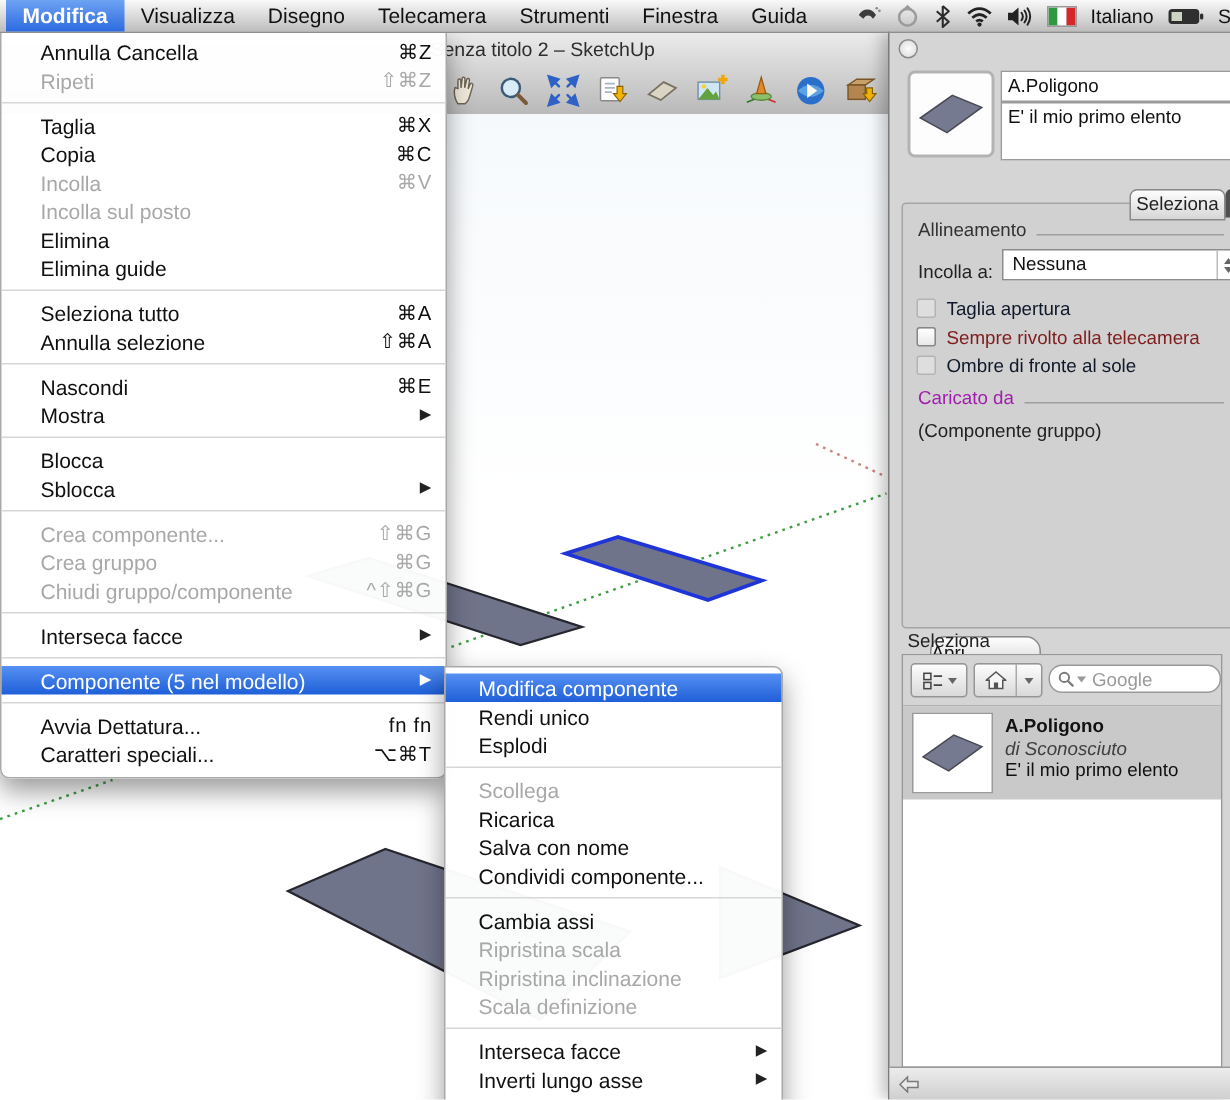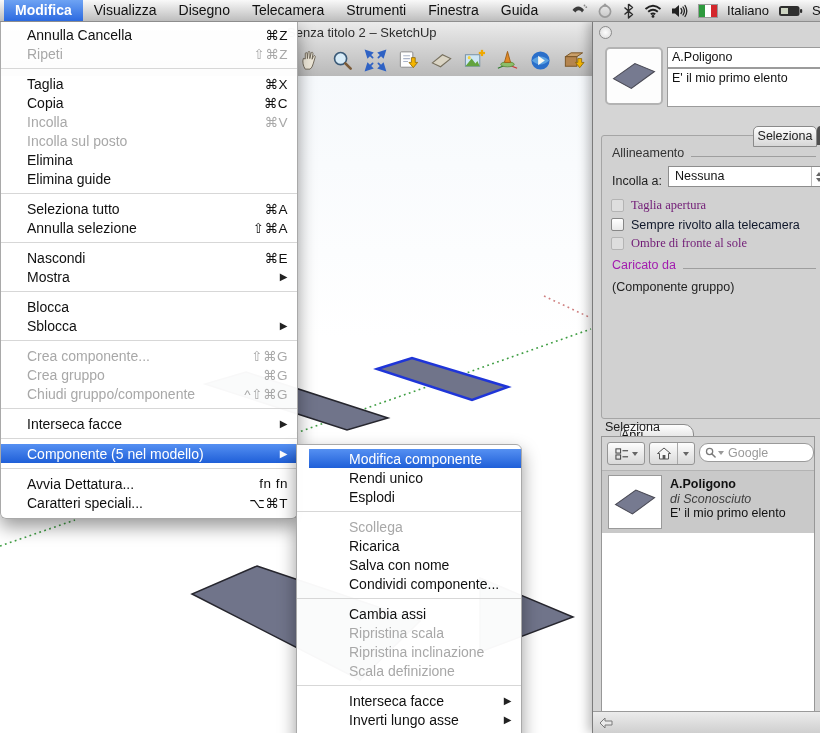--- a/index.html
+++ b/index.html
@@ -42,21 +42,21 @@
   .menu{
     position:absolute;z-index:30;background:rgba(255,255,255,0.97);
     border:1px solid #a9a9a9;border-top:none;
     border-radius:0 0 6px 6px;
     box-shadow:0 8px 18px rgba(0,0,0,0.4);
     padding:4px 0 6px 0;
   }
   #edit-menu{left:0;top:21px;width:296px;}
   #component-submenu{left:296px;top:444px;width:224px;height:300px;border-radius:0 6px 6px 6px;border-top:1px solid #a9a9a9;z-index:31;}
   .menu-item{display:flex;align-items:center;height:19px;padding:0 9px 0 26px;font-size:14px;color:#101010;white-space:nowrap;}
-  #component-submenu .menu-item{padding-left:40px;margin-left:12px;}
+  #component-submenu .menu-item{padding-left:22px;}
   .menu-item .sc{margin-left:auto;font-size:13.5px;color:#101010;letter-spacing:0.5px;}
   .menu-item .sc.arrow{font-size:10px;color:#222;}
   .menu-item.disabled,.menu-item.disabled .sc{color:#a8a8a8;}
   .menu-item.highlighted{background:linear-gradient(#5590f2,#1f5fd8);color:#fff;}
   .menu-item.highlighted .sc,.menu-item.highlighted .sc.arrow{color:#fff;}
   .menu-sep{border-top:1px solid #d7d7d7;margin:5px 0;}
   
   .panel{
     position:absolute;left:592px;top:21px;width:228px;height:712px;z-index:20;
     background:#d5d5d5;border-left:1px solid #7b7b7b;
@@ -77,23 +77,23 @@
   .groupbox{
     position:absolute;left:8px;top:114px;width:222px;height:282px;
     background:#d1d1d1;border:1px solid #a5a5a5;border-radius:3px;
   }
   .gb-row{position:absolute;left:10px;right:6px;display:flex;align-items:flex-end;}
   .rule{flex:1;border-bottom:1px solid #9e9e9e;margin:0 2px 3px 7px;height:1px;}
   .combo{position:absolute;left:56px;top:-3px;width:150px;height:19px;background:#fff;border:1px solid #8d8d8d;line-height:19px;padding-left:6px;color:#111;}
   .combo-ctl{position:absolute;right:0;top:0;width:13px;height:19px;border-left:1px solid #bbb;display:flex;flex-direction:column;align-items:center;justify-content:center;gap:2px;}
   .tri-up{width:0;height:0;border-left:3.5px solid transparent;border-right:3.5px solid transparent;border-bottom:4px solid #666;}
   .tri-dn{width:0;height:0;border-left:3.5px solid transparent;border-right:3.5px solid transparent;border-top:4px solid #666;}
-  .checkrow{display:flex;align-items:center;height:19px;gap:7px;font-size:12.5px;color:#0f172a;}
+  .checkrow{display:flex;align-items:center;height:19px;gap:7px;font-size:12.5px;color:#7f1d1d;}
   .cb{width:11px;height:11px;border:1px solid #878787;border-radius:2px;background:linear-gradient(#fff,#e9e9e9);flex:0 0 auto;margin-left:3px;}
-  .checkrow.disabled{color:#701a75;font-family:Liberation Serif, serif;}
+  .checkrow.disabled{color:#0f172a;}
   .checkrow.disabled .cb{border-color:#b4b4b4;background:#dedede;}
   .apri-btn{
     position:absolute;left:18px;top:288px;width:72px;height:20px;line-height:20px;text-align:left;
     background:linear-gradient(#fefefe,#d7d7d7);border:1px solid #8c8c8c;border-radius:10px;font-size:12.5px;color:#111;
   }
   .section-label{position:absolute;left:12px;top:399px;font-size:12.5px;color:#222;}
   .listbox{position:absolute;left:8px;top:415px;width:212px;height:274px;background:#fff;border:1px solid #979797;}
   .lb-toolbar{position:absolute;left:0;top:0;right:0;height:33px;background:#d4d4d4;border-bottom:1px solid #b3b3b3;}
   .lb-btn{position:absolute;top:5px;height:21px;background:linear-gradient(#fdfdfd,#d9d9d9);border:1px solid #959595;border-radius:3px;display:flex;align-items:center;justify-content:center;}
   .viewbtn{left:5px;width:36px;gap:3px;}

